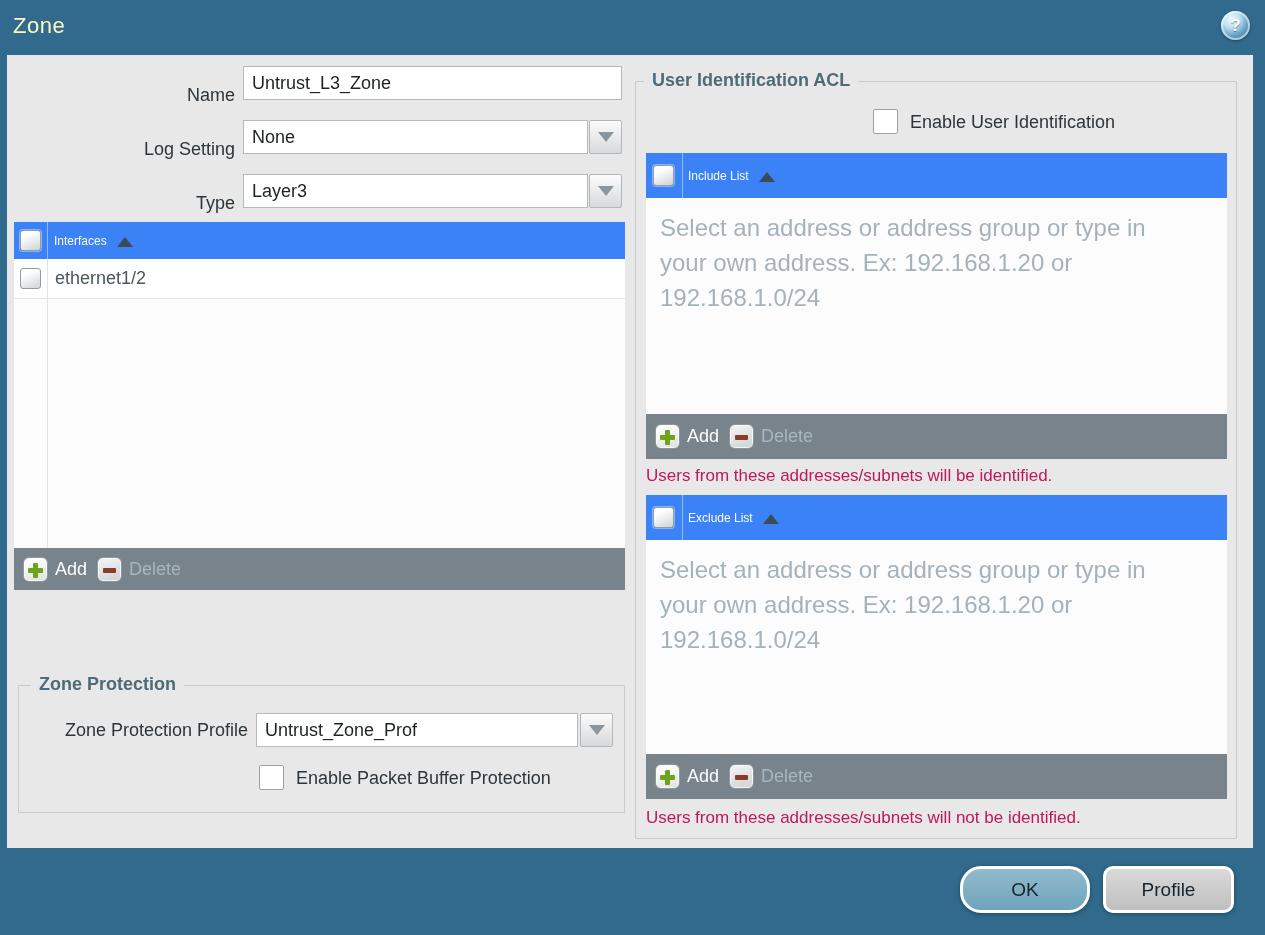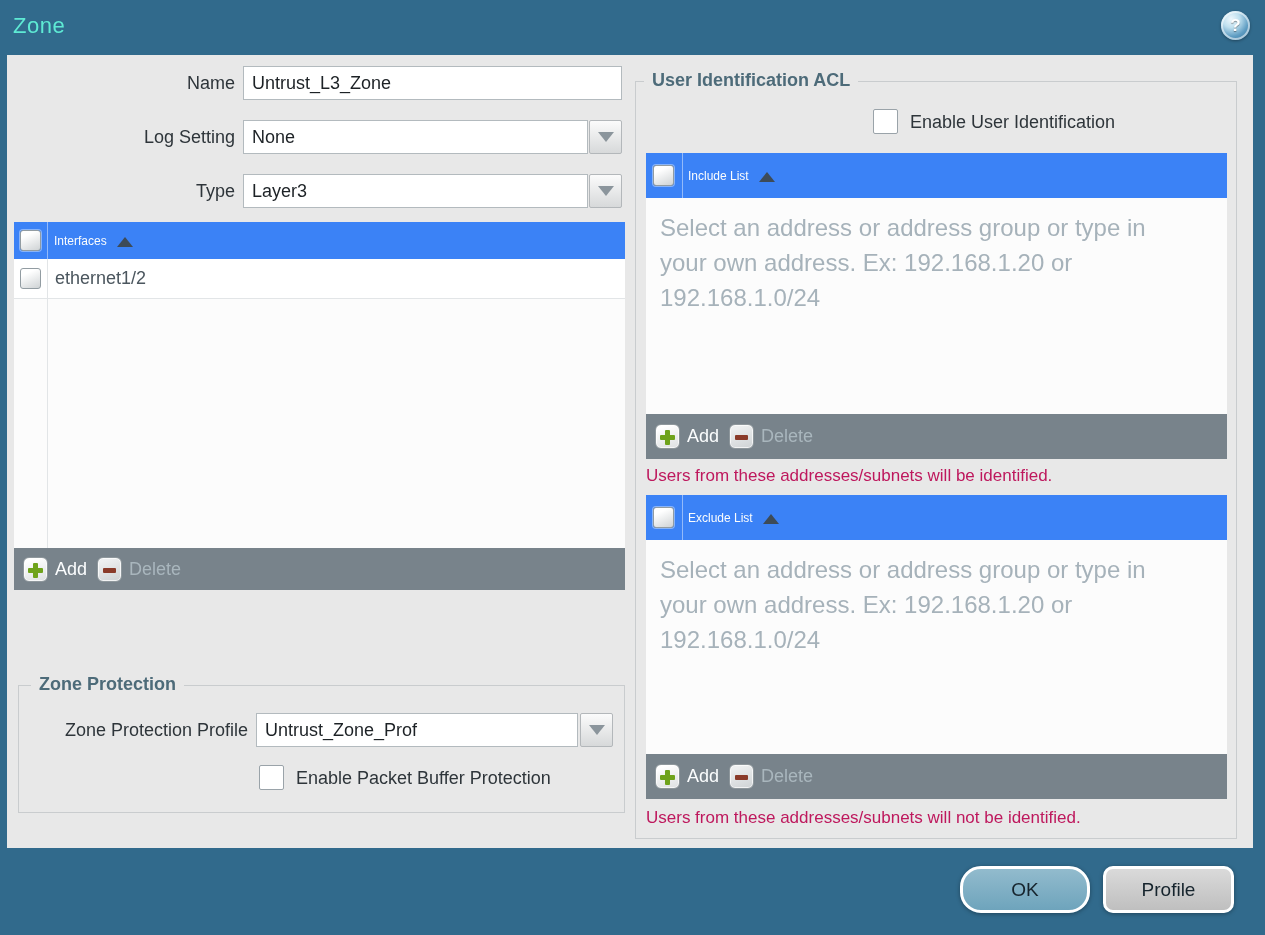--- a/index.html
+++ b/index.html
@@ -9,42 +9,42 @@
     background: #316a8c;
     font-family: "Liberation Sans", sans-serif;
     color: #30373c;
     overflow: hidden;
   }
 
   
   .titlebar { position:absolute; top:0; left:0; width:1265px; height:55px; }
   .titlebar .title {
     position:absolute; left:13px; top:0; line-height:52px;
-    font-size:22px; font-weight:400; color:#5eead4; letter-spacing:.5px;
+    font-size:22px; font-weight:400; color:#fef9c3; letter-spacing:.5px;
   }
   .help-icon {
     position:absolute; right:15px; top:11px; width:29px; height:29px;
     border-radius:50%;
     background: radial-gradient(circle at 35% 28%, #eef8fd 0%, #bfe0ef 30%, #5e9cc2 62%, #2a6a93 100%);
     box-shadow: 0 1px 3px rgba(0,0,0,.35), inset 0 0 0 2px rgba(255,255,255,.55);
     display:flex; align-items:center; justify-content:center;
     color:#fff; font-size:17px; font-weight:bold; cursor:pointer;
     text-shadow: 0 1px 1px rgba(0,0,0,.4);
   }
 
   
   .panel {
     position:absolute; left:7px; top:55px; width:1246px; height:793px;
     background:#e8e8e8;
   }
 
   
   .form-row { position:absolute; height:34px; }
   .form-label {
-    position:absolute; left:0; top:0; width:228px; height:34px;
+    position:absolute; left:0; top:12px; width:228px; height:34px;
     line-height:34px; text-align:right; font-size:18px; color:#2e353a;
   }
   .text-input {
     position:absolute; top:0; height:34px;
     border:1px solid #b3babe; background:#fff; color:#1d2226;
     font-family:"Liberation Sans",sans-serif; font-size:18px; padding:0 8px;
     outline:none;
   }
   .dd-btn {
     position:absolute; top:0; width:33px; height:34px;

